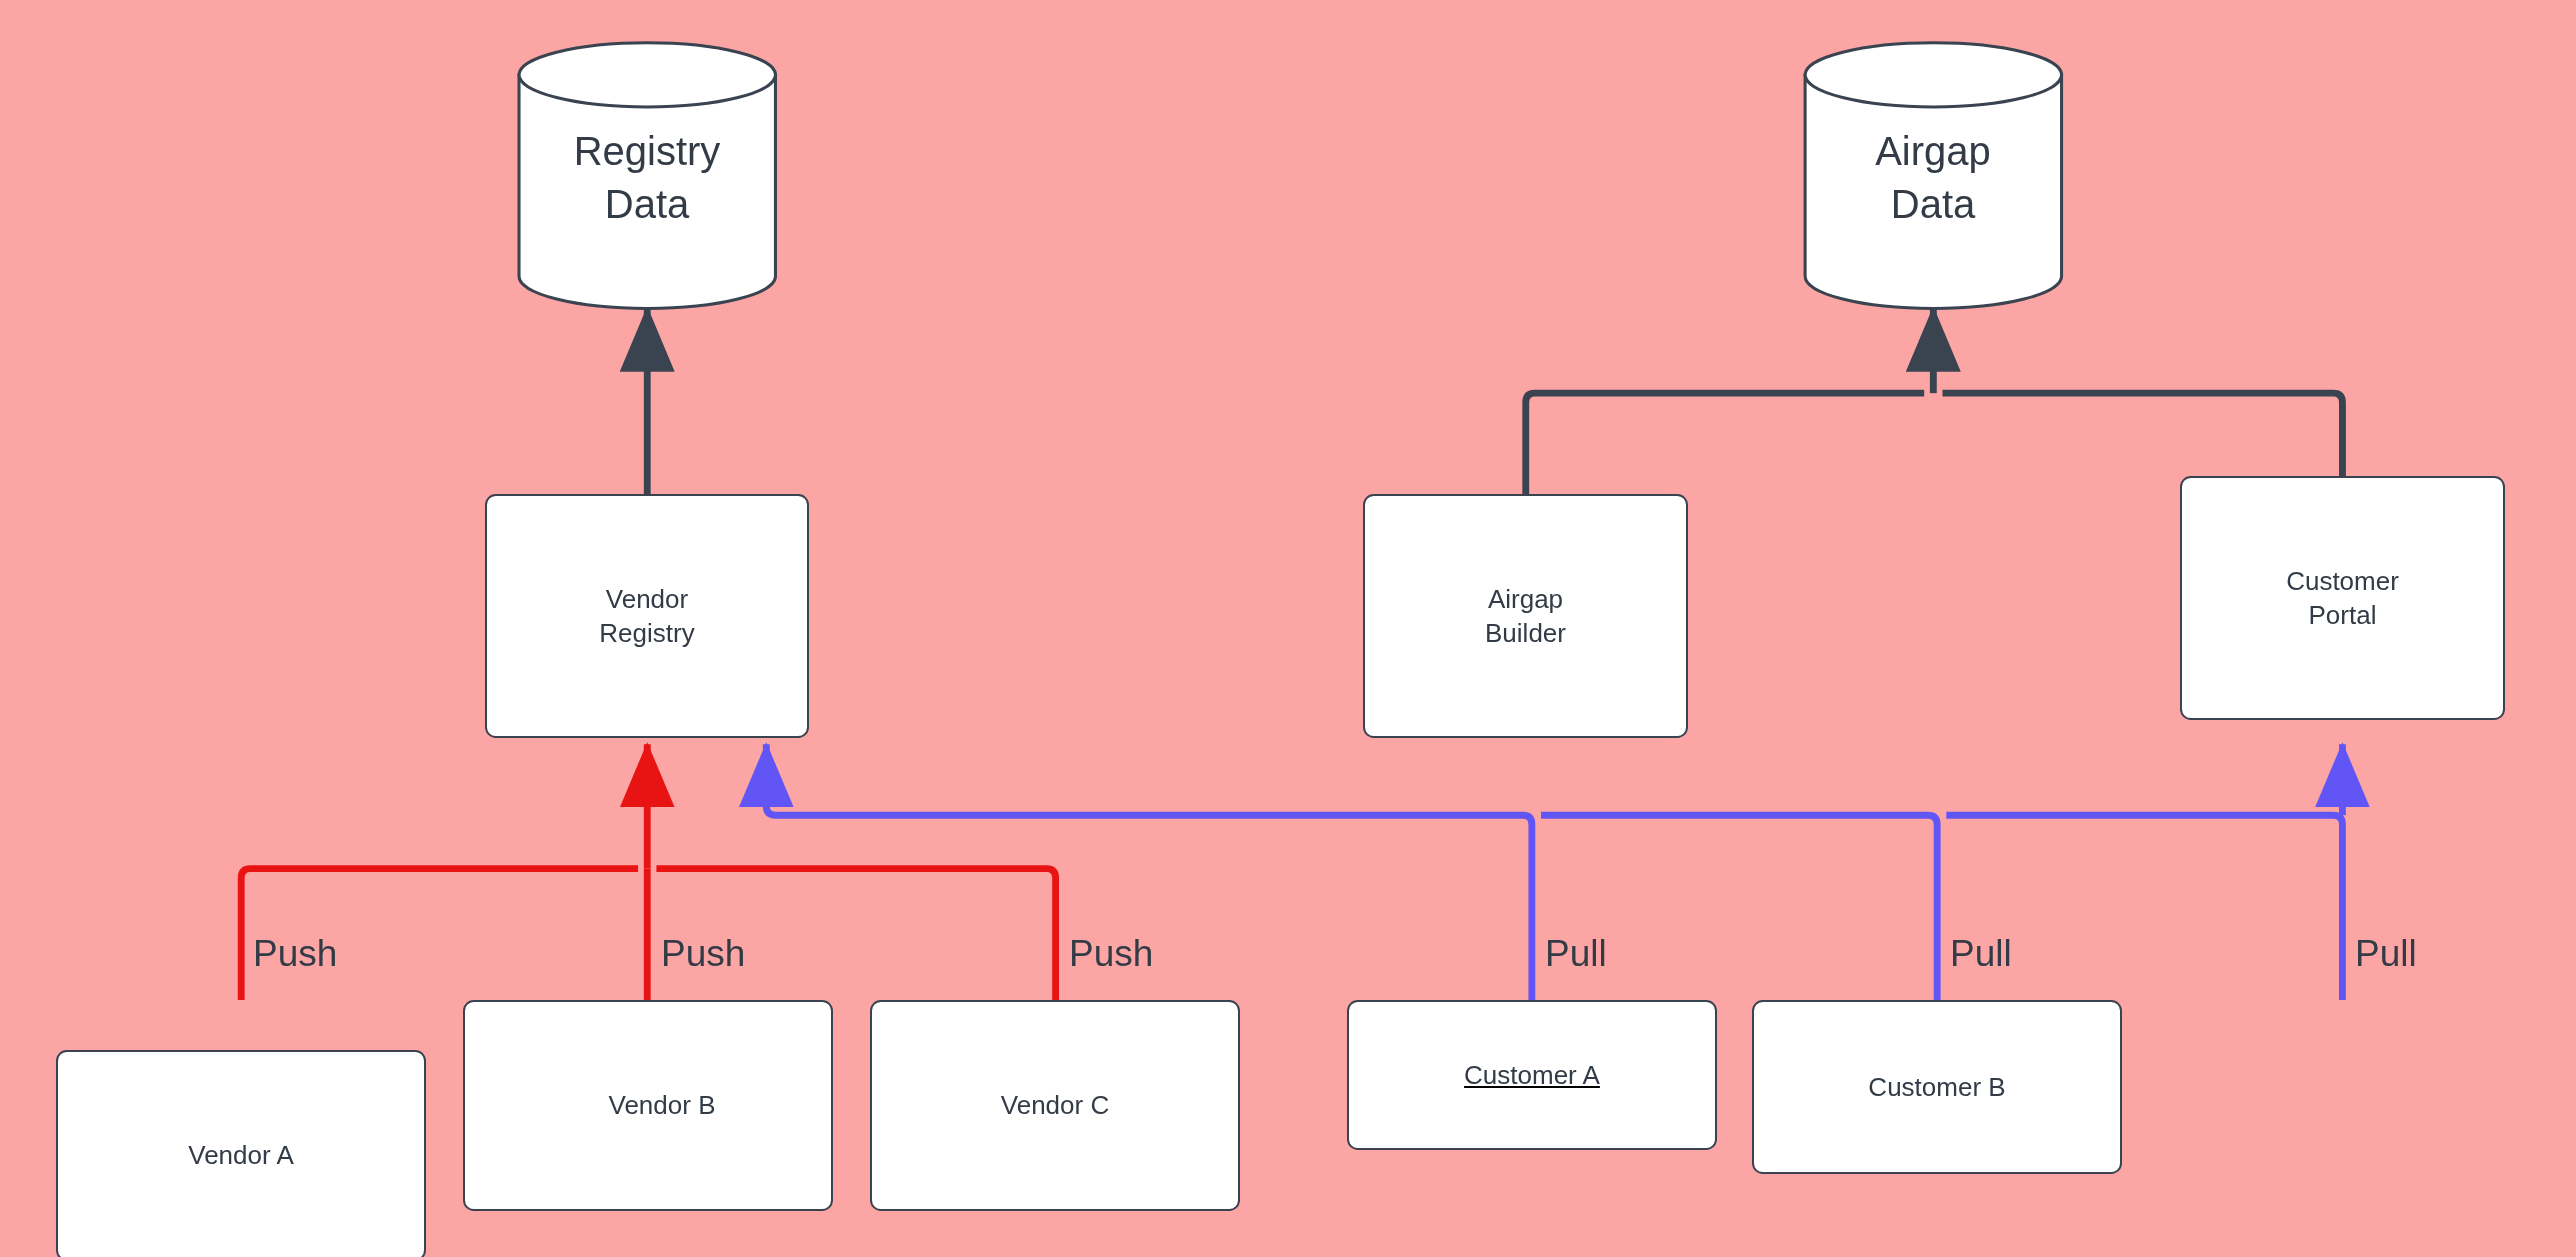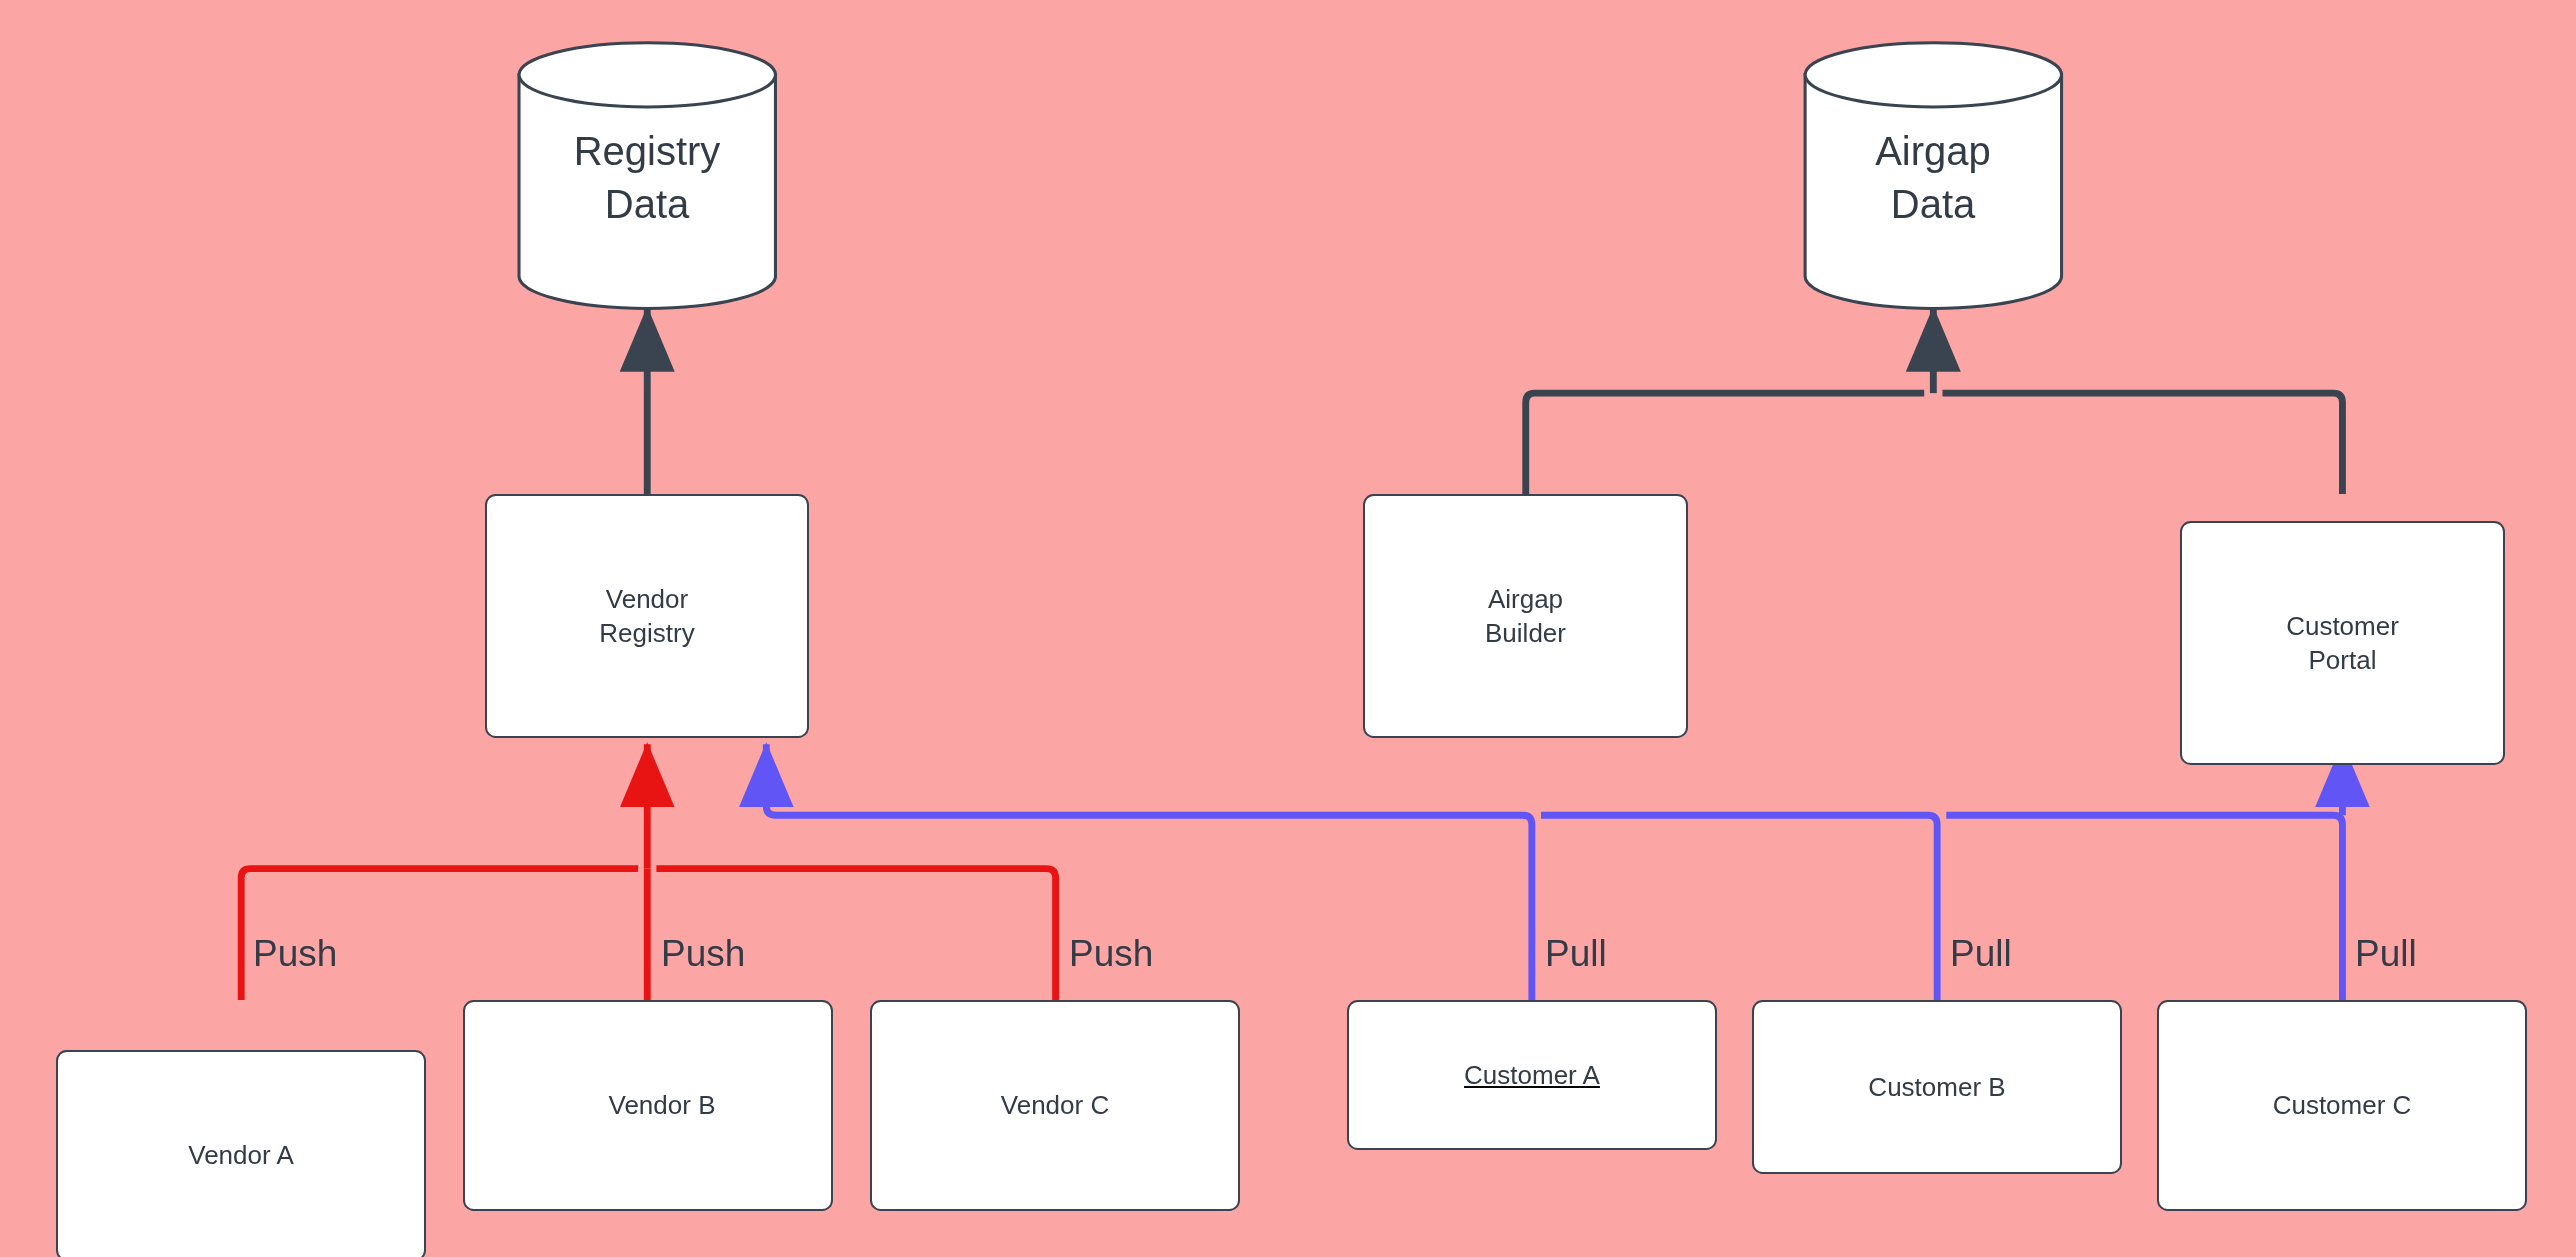--- a/index.html
+++ b/index.html
@@ -69,44 +69,41 @@
   </div>
 
   <div class="node" style="left:485px;top:494px;width:324px;height:244px;">
     <div class="lbl">Vendor
 Registry</div>
   </div>
   <div class="node" style="left:1363px;top:494px;width:325px;height:244px;">
     <div class="lbl">Airgap
 Builder</div>
   </div>
-  <div class="node" style="left:2180px;top:521px;width:325px;height:244px;">
+  <div class="node" style="left:2180px;top:476px;width:325px;height:244px;">
     <div class="lbl">Customer
 Portal</div>
   </div>
 
   <div class="node" style="left:56px;top:1050px;width:370px;height:211px;">
     <div class="lbl">Vendor A</div>
   </div>
   <div class="node" style="left:463px;top:1000px;width:370px;height:211px;padding-left:28px;">
     <div class="lbl">Vendor B</div>
   </div>
   <div class="node" style="left:870px;top:1000px;width:370px;height:211px;">
     <div class="lbl">Vendor C</div>
   </div>
 
   <div class="node" style="left:1347px;top:1000px;width:370px;height:150px;text-decoration:underline;">
     <div class="lbl">Customer A</div>
   </div>
   <div class="node" style="left:1752px;top:1000px;width:370px;height:174px;">
     <div class="lbl">Customer B</div>
   </div>
-  <div class="node" style="left:2157px;top:1000px;width:370px;height:211px;">
-    <div class="lbl">Customer C</div>
-  </div>
 
   <div class="edgelabel" style="left:253px;top:933px;">Push</div>
   <div class="edgelabel" style="left:661px;top:933px;">Push</div>
   <div class="edgelabel" style="left:1069px;top:933px;">Push</div>
   <div class="edgelabel" style="left:1545px;top:933px;">Pull</div>
   <div class="edgelabel" style="left:1950px;top:933px;">Pull</div>
   <div class="edgelabel" style="left:2355px;top:933px;">Pull</div>
 
 </div>
 

